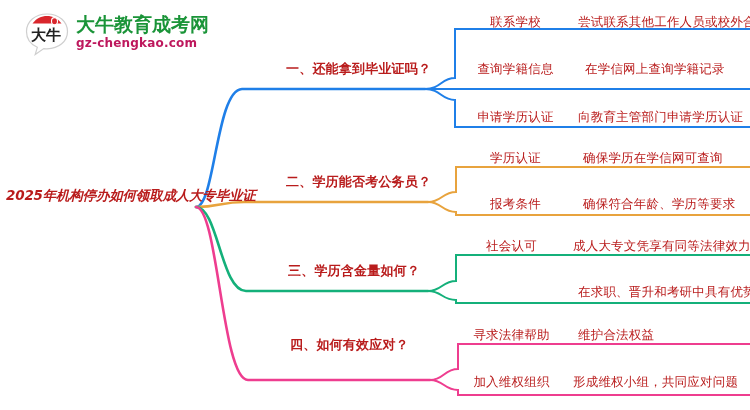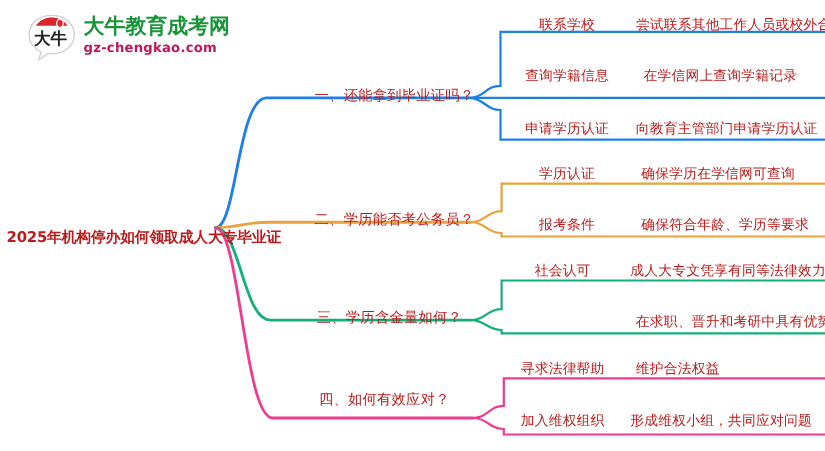--- a/index.html
+++ b/index.html
@@ -74,23 +74,22 @@
     white-space: nowrap;
     color: #b91c1c;
   }
   .root-label {
     font-size: 13.5px;
     font-weight: bold;
     letter-spacing: -0.2px;
   }
   .branch-label {
     font-size: 13px;
-    font-weight: normal;
+    font-weight: bold;
     letter-spacing: 0.2px;
-    margin-top: 18px;
   }
   .leaf-key {
     font-size: 12.5px;
     text-align: center;
     letter-spacing: 0.2px;
   }
   .leaf-val {
     font-size: 12.5px;
     letter-spacing: 0.2px;
   }
@@ -134,21 +133,21 @@
       <path d="M428 291 C442 291 442 300 456 300 L456 303 L750 303" fill="none" stroke="#14b07a" stroke-width="2.0" stroke-linecap="round"></path>
     </g>
 
     <g>
       <path d="M196 207 C218 207 222 380 248 380 L430 380" fill="none" stroke="#ee3d8f" stroke-width="2.6" stroke-linecap="round"></path>
       <path d="M430 380 C444 380 444 369 458 369 L458 344 L750 344" fill="none" stroke="#ee3d8f" stroke-width="2.0" stroke-linecap="round"></path>
       <path d="M430 380 C444 380 444 390 458 390 L458 395 L750 395" fill="none" stroke="#ee3d8f" stroke-width="2.0" stroke-linecap="round"></path>
     </g>
   </svg>
 
-  <div class="node-label root-label" style="left:6px; top:207px;">2025年机构停办如何领取成人大专毕业证</div>
+  <div class="node-label root-label" style="left:6px; top:187px;font-style:italic;">2025年机构停办如何领取成人大专毕业证</div>
 
   <div class="node-label branch-label" style="left:286px; top:60px;">一、还能拿到毕业证吗？</div>
   <div class="node-label branch-label" style="left:286px; top:173px;">二、学历能否考公务员？</div>
   <div class="node-label branch-label" style="left:288px; top:262px;">三、学历含金量如何？</div>
   <div class="node-label branch-label" style="left:290px; top:336px;">四、如何有效应对？</div>
 
   <div class="node-label leaf-key" style="left:463px; top:14px; width:105px;">联系学校</div>
   <div class="node-label leaf-val" style="left:578px; top:14px;">尝试联系其他工作人员或校外合作单位</div>
 
   <div class="node-label leaf-key" style="left:463px; top:61px; width:105px;">查询学籍信息</div>

